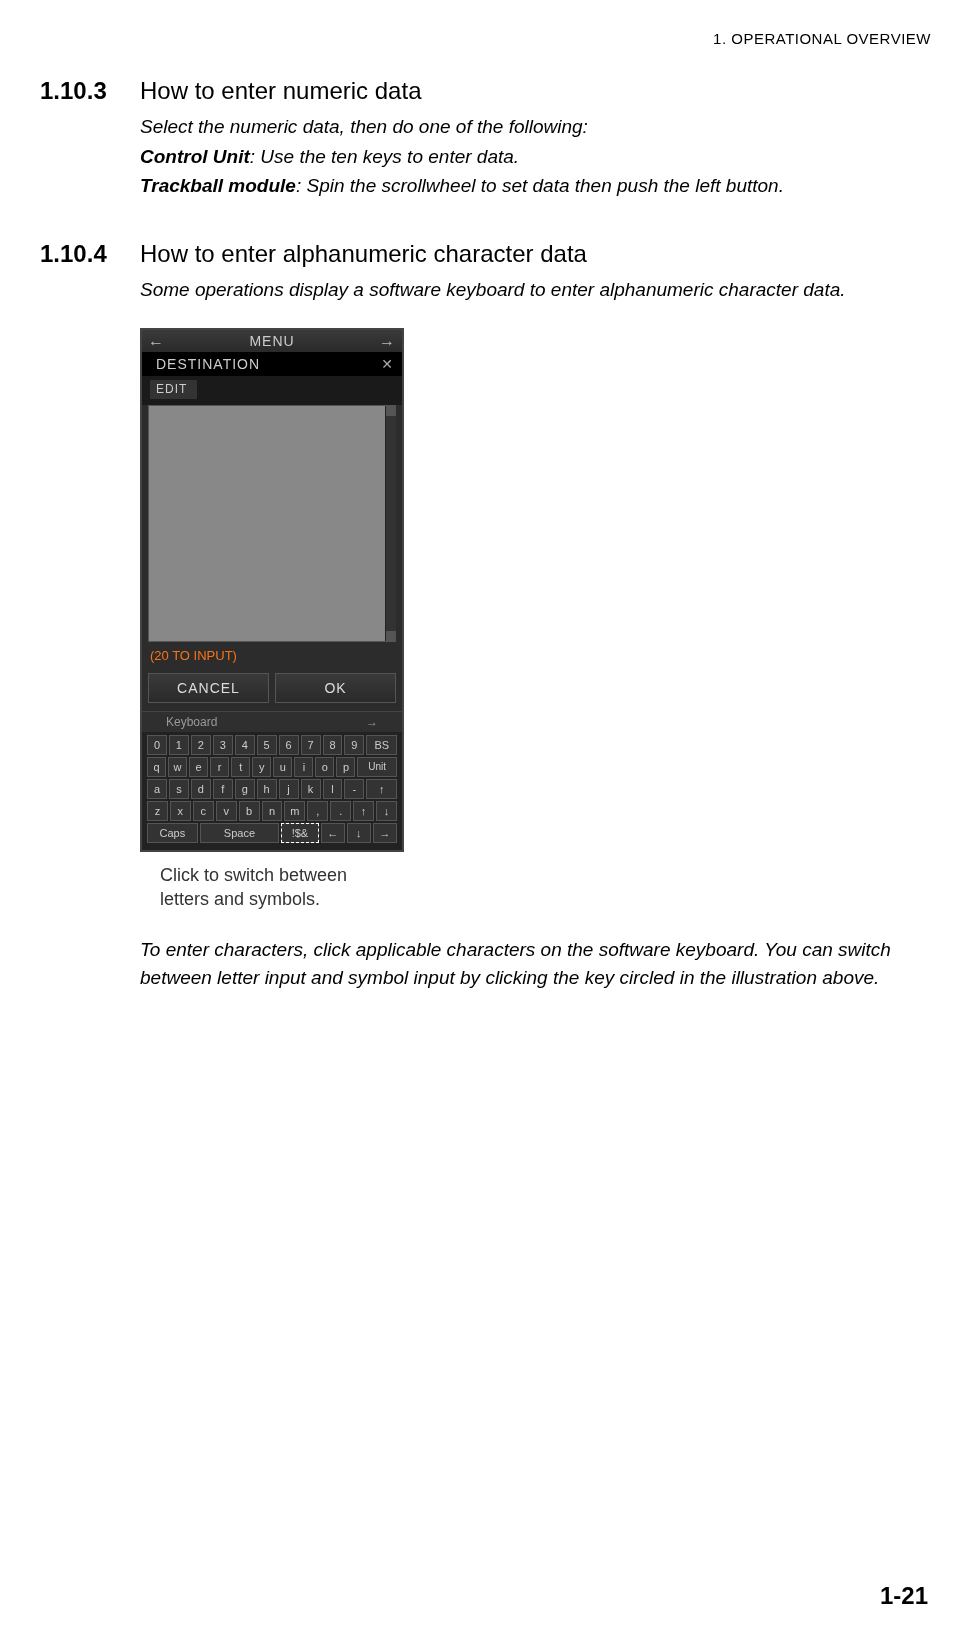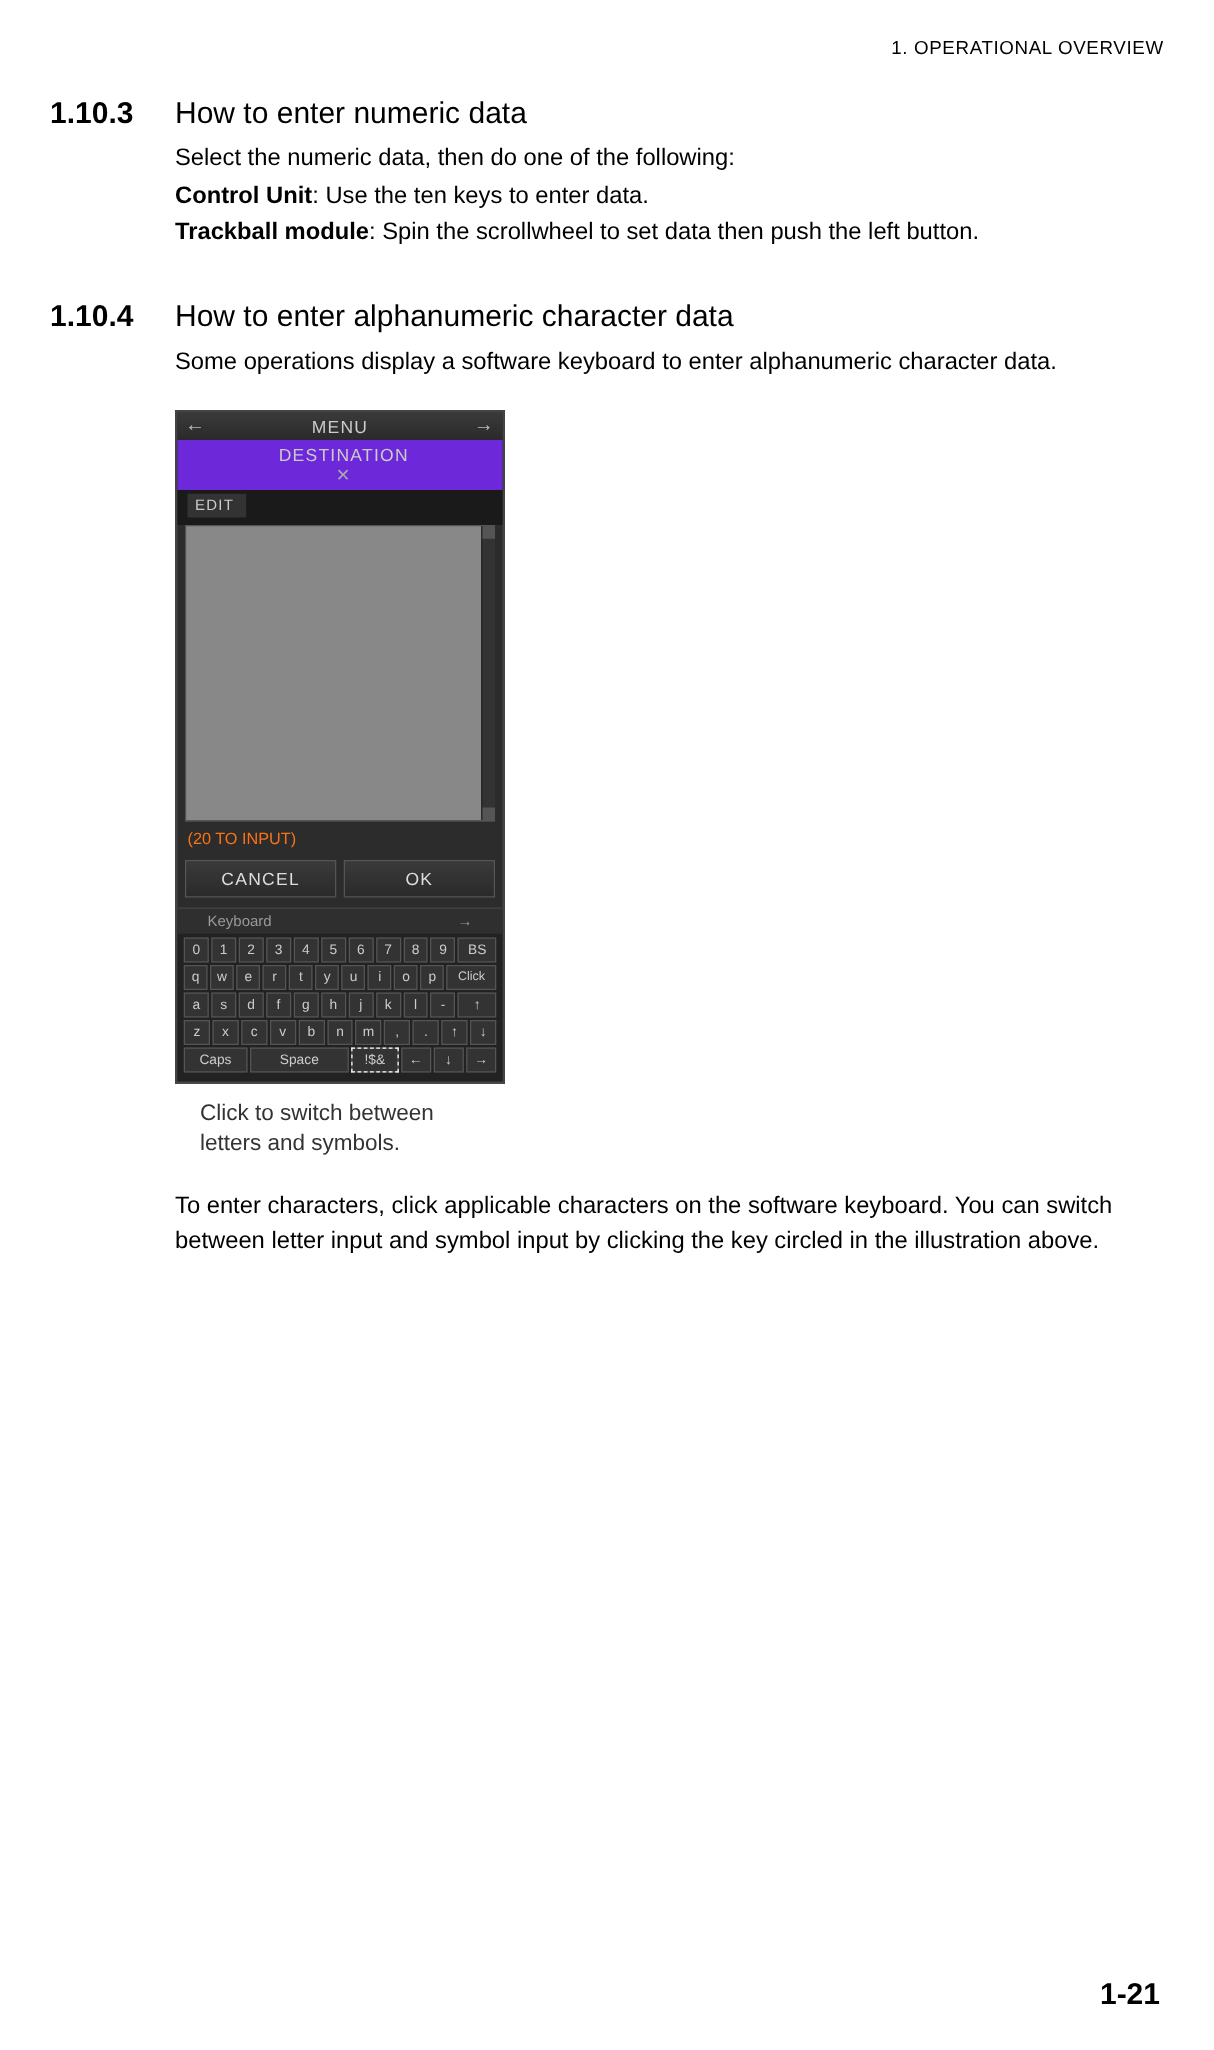--- a/index.html
+++ b/index.html
@@ -37,21 +37,21 @@
   .sec-title {
     font-weight: normal;
     font-size: 24px;
   }
   .body-text {
     margin-left: 100px;
     font-size: 19px;
     line-height: 1.45;
     margin-top: 8px;
   }
-  .body-text p { margin: 0 0 2px 0; }
+  .body-text p { margin: 0 0 2px 0; font-style: italic; }
   .bold { font-weight: bold; }
 
   
   .figure-wrap {
     margin-left: 100px;
     margin-top: 25px;
   }
   .ui-panel {
     width: 260px;
     background: #2c2c2c;
@@ -67,24 +67,23 @@
     padding: 2px 6px;
     font-size: 14px;
     letter-spacing: 1px;
   }
   .ui-menu-bar .arrow { font-size: 16px; color:#bbb; }
   .ui-dest-bar {
     display:flex;
     justify-content: space-between;
     align-items:center;
     padding: 4px 8px 4px 14px;
-    background:#6d28d9;
+    background:#000000;
     font-size: 14px;
     letter-spacing:1px;
-    flex-direction:column;
   }
   .ui-dest-bar .x { color:#aaa; font-size:14px; }
   .ui-edit-tab {
     background:#1a1a1a;
     padding:3px 8px 6px 8px;
   }
   .ui-edit-tab span {
     display:inline-block;
     background:#333;
     padding:2px 10px 3px 6px;
@@ -256,21 +255,21 @@
             <div class="kb-key">q</div>
             <div class="kb-key">w</div>
             <div class="kb-key">e</div>
             <div class="kb-key">r</div>
             <div class="kb-key">t</div>
             <div class="kb-key">y</div>
             <div class="kb-key">u</div>
             <div class="kb-key">i</div>
             <div class="kb-key">o</div>
             <div class="kb-key">p</div>
-            <div class="kb-key enter">Click</div>
+            <div class="kb-key enter">Unit</div>
           </div>
           <div class="kb-row">
             <div class="kb-key">a</div>
             <div class="kb-key">s</div>
             <div class="kb-key">d</div>
             <div class="kb-key">f</div>
             <div class="kb-key">g</div>
             <div class="kb-key">h</div>
             <div class="kb-key">j</div>
             <div class="kb-key">k</div>

